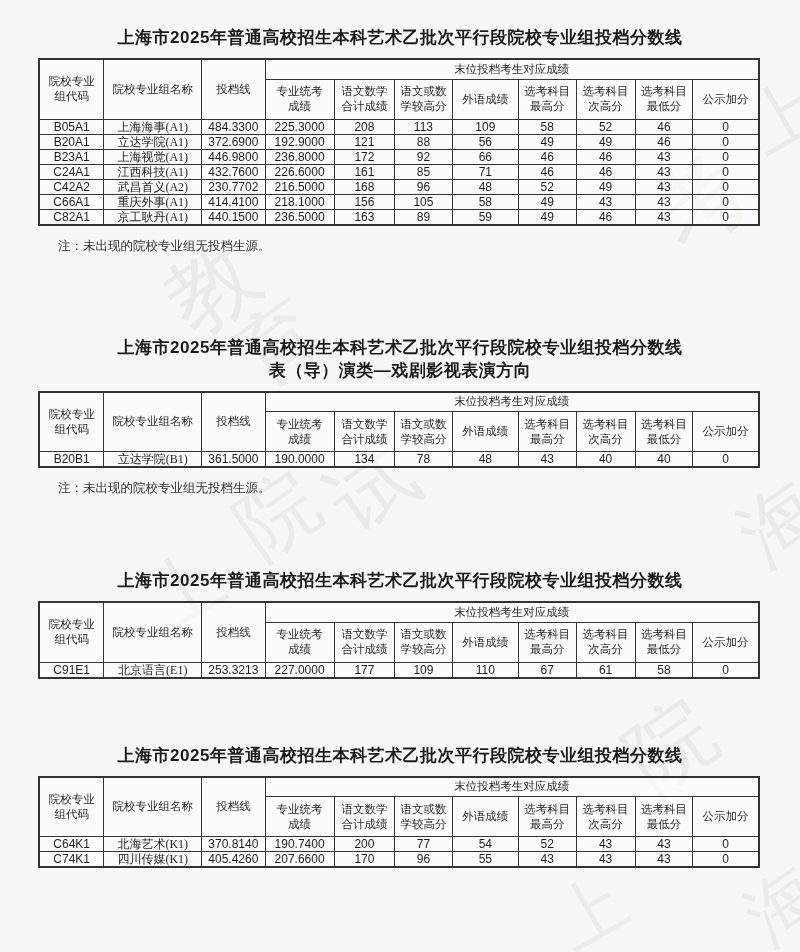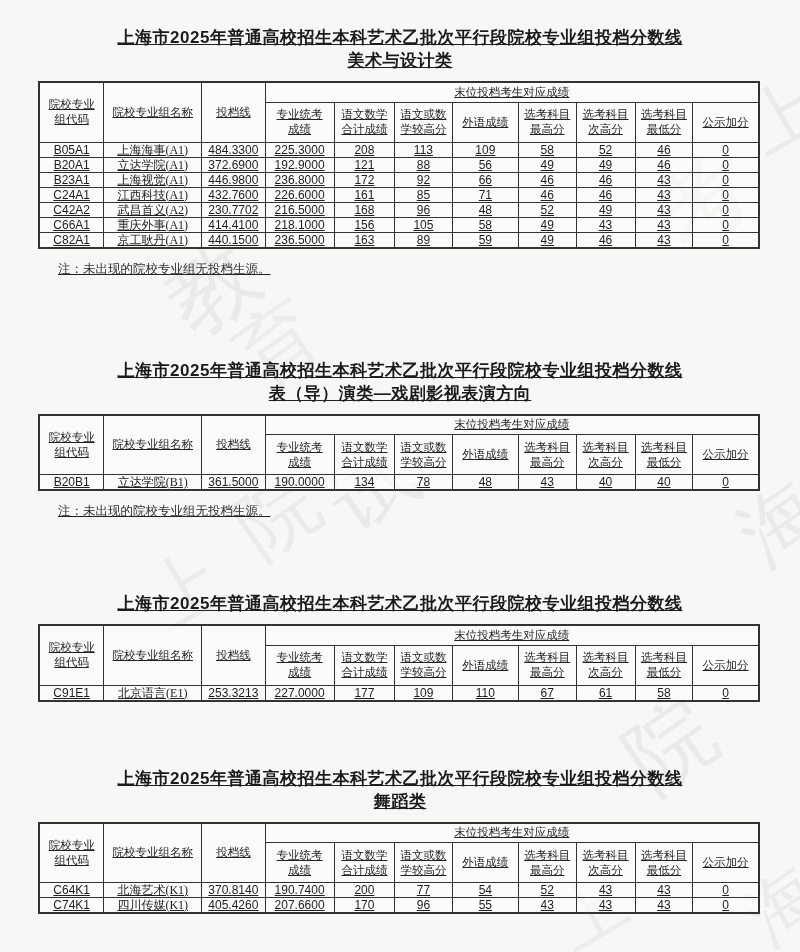--- a/index.html
+++ b/index.html
@@ -22,21 +22,21 @@
   }
   .watermark-layer span {
     position: absolute;
     color: #6e6e6e;
     font-family: "Liberation Serif", serif;
     font-weight: 400;
     user-select: none;
   }
   .content { position: relative; z-index: 1; }
 
-  .sheet { text-align: center; text-decoration: underline; }
+  .sheet { text-align: center; }
   .title, .subtitle {
     font-size: 17px;
     line-height: 22px;
     font-weight: 700;
     color: #1b1b1b;
     letter-spacing: 0.5px;
   }
   .subtitle { margin-top: 1px; }
 
   table.score-table {
@@ -104,21 +104,20 @@
       <span style="left: 742px; top: 470px; font-size: 80px; opacity: 0.09; transform: rotate(-35deg);">海</span>
       <span style="left: 628px; top: 688px; font-size: 86px; opacity: 0.09; transform: rotate(-35deg);">院</span>
       <span style="left: 556px; top: 866px; font-size: 70px; opacity: 0.07; transform: rotate(-30deg);">上</span>
       <span style="left: 748px; top: 856px; font-size: 74px; opacity: 0.08; transform: rotate(-35deg);">海</span>
     </div>
 
   <div class="content">
 
     <section class="sheet" id="sec-1">
       <div class="title">上海市2025年普通高校招生本科艺术乙批次平行段院校专业组投档分数线</div>
-      <div class="subtitle">美术与设计类</div>
       <table class="score-table">
         <colgroup>
           <col style="width:9%">
             <col style="width:13.6%">
             <col style="width:8.8%">
             <col style="width:9.6%">
           <col style="width:8.4%">
             <col style="width:8%">
             <col style="width:9.2%">
             <col style="width:8%">
@@ -364,21 +363,20 @@
               <td>58</td>
               <td>0</td>
             </tr>
           </tbody>
       </table>
 
     </section>
 
     <section class="sheet" id="sec-4">
       <div class="title">上海市2025年普通高校招生本科艺术乙批次平行段院校专业组投档分数线</div>
-      <div class="subtitle">舞蹈类</div>
       <table class="score-table">
         <colgroup>
           <col style="width:9%">
             <col style="width:13.6%">
             <col style="width:8.8%">
             <col style="width:9.6%">
           <col style="width:8.4%">
             <col style="width:8%">
             <col style="width:9.2%">
             <col style="width:8%">

